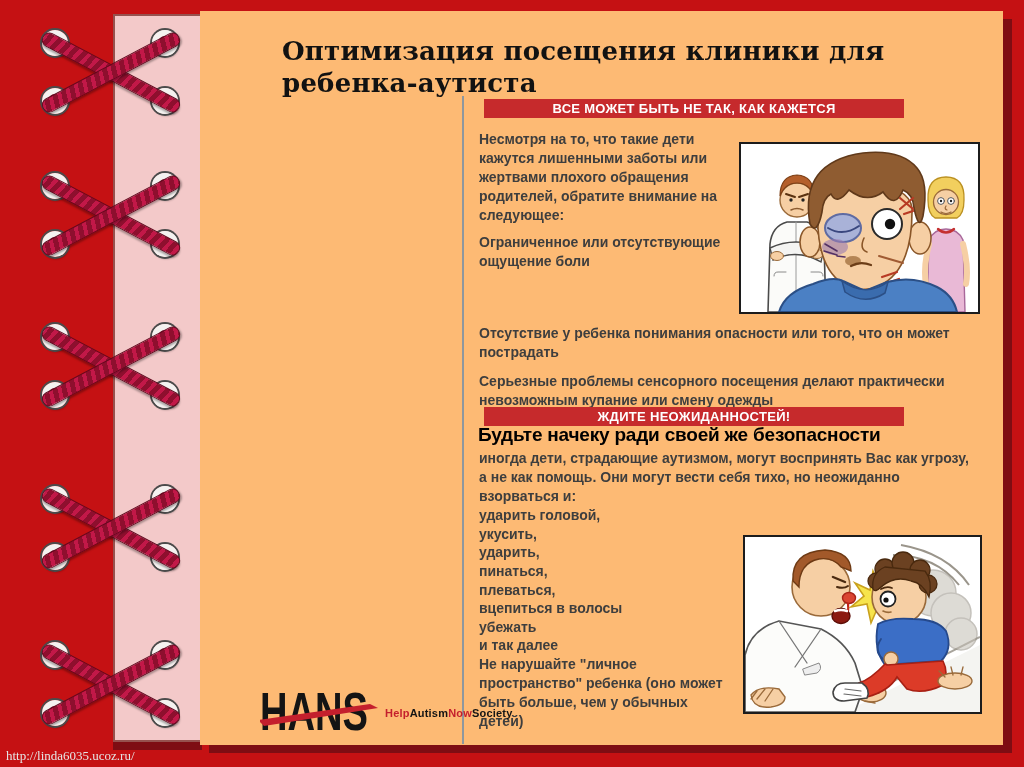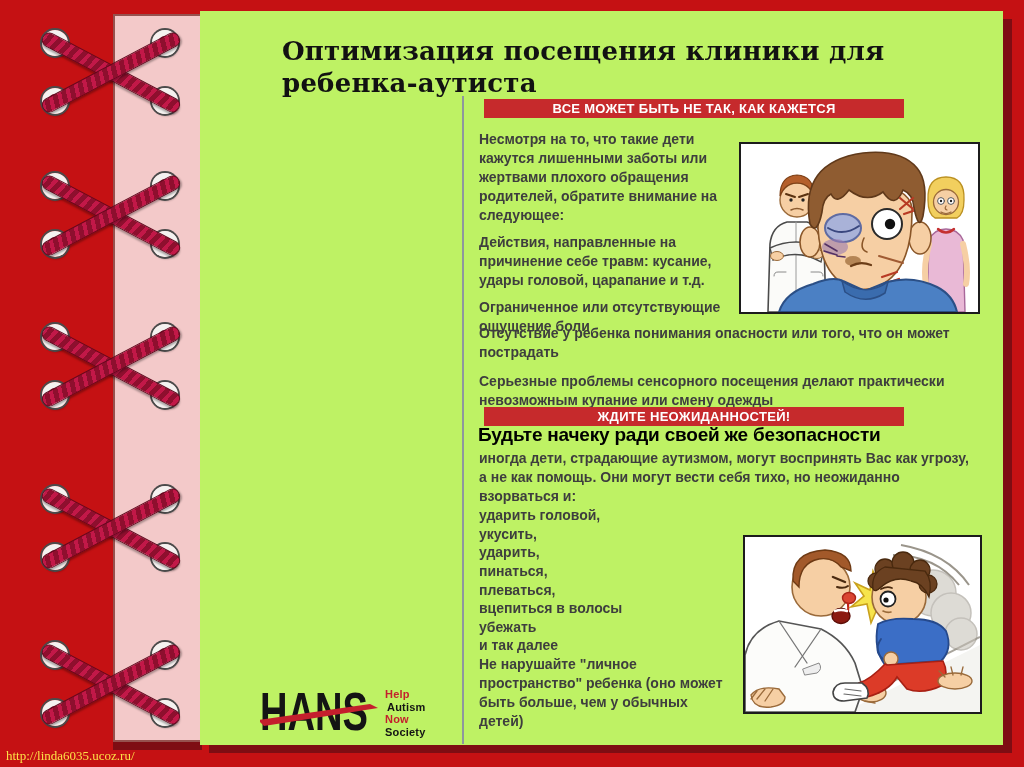--- a/index.html
+++ b/index.html
@@ -27,21 +27,21 @@
     position:absolute;left:34px;top:53px;width:152px;height:13px;
     border-radius:7px;border:1px solid #65081f;
     background:repeating-linear-gradient(105deg,#c21848 0 4px,#8e0f2e 4px 9px);
     box-shadow:1px 2px 2px rgba(0,0,0,.3);
   }
   .lace.a{transform:rotate(27.8deg);}
   .lace.b2{transform:rotate(-27.8deg);}
   
   .page{
     position:absolute;left:200px;top:11px;width:803px;height:734px;
-    background:#bef264;box-shadow:9px 8px 0 #7e0d13;
+    background:#fdba74;box-shadow:9px 8px 0 #7e0d13;
   }
   .title{
     position:absolute;left:82px;top:24px;width:640px;
     font-family:"DejaVu Serif", serif;font-weight:bold;
     font-size:26px;line-height:1.24;color:#121212;letter-spacing:.2px;
   }
   .divider{position:absolute;left:262px;top:85px;width:2px;height:648px;background:#8e979e;}
   .banner{
     position:absolute;left:284px;width:420px;height:19px;
     background:#c62a2c;color:#ffffff;font-size:13px;font-weight:bold;
@@ -60,25 +60,25 @@
   .block3{position:absolute;left:279px;top:438px;width:500px;}
   .block3 .intro{margin:0;}
   .attack-line{line-height:1.33;}
   .note2{width:254px;margin-top:16px;}
   .illus{position:absolute;border:2px solid #1c1c1c;background:#fff;}
   .illus.one{left:539px;top:131px;width:237px;height:168px;}
   .illus.two{left:543px;top:524px;width:235px;height:175px;}
   .illus svg{display:block;}
   
   .logo{position:absolute;left:60px;top:673px;display:flex;align-items:center;gap:7px;}
-  .logo-words{display:flex;flex-direction:column;font-size:11px;font-weight:bold;line-height:12.5px;letter-spacing:.2px;}
+  .logo-words{display:flex;font-size:11px;font-weight:bold;line-height:12.5px;letter-spacing:.2px;}
   .w-red{color:#c41f2d;} .w-blk{color:#141414;text-align:right;}
   
   .url{
-    position:absolute;left:6px;bottom:3px;color:#fde047;
+    position:absolute;left:6px;bottom:3px;color:#e5e5e5;
     font-family:"Liberation Serif", serif;font-size:13px;
   }
 </style>
 </head>
 <body>
 
 <div class="pink-panel"></div>
 
 <div>
   <div class="lace-group" style="top:12px">
@@ -125,21 +125,20 @@
 
 <div class="page">
 
   <div class="title">Оптимизация посещения клиники для ребенка-аутиста</div>
   <div class="divider"></div>
 
   <div class="banner one">ВСЕ МОЖЕТ БЫТЬ НЕ ТАК, КАК КАЖЕТСЯ</div>
 
   <div class="block1 body-txt">
     <p>Несмотря на то, что такие дети кажутся лишенными заботы или жертвами плохого обращения родителей, обратите внимание на следующее:</p>
-    <p>Действия, направленные на причинение себе травм: кусание, удары головой, царапание и т.д.</p>
     <p>Ограниченное или отсутствующие ощущение боли</p>
   </div>
 
   <div class="illus one">
     <svg width="237" height="168" viewBox="0 0 237 168">
       <rect width="237" height="168" fill="#ffffff"></rect>
       <g stroke-linecap="round">
         <path d="M27 168 L29 100 Q31 82 46 78 L66 78 Q81 82 83 100 L85 168 Z" fill="#fbfbf9" stroke="#4a4a4a" stroke-width="1.6"></path>
         <path d="M55 78 L55 168" stroke="#9a9a9a" stroke-width="1"></path>
         <path d="M33 132 q0 -4 4 -4 l8 0 M70 128 l8 0 q4 0 4 4" stroke="#8a8a8a" fill="none"></path>

